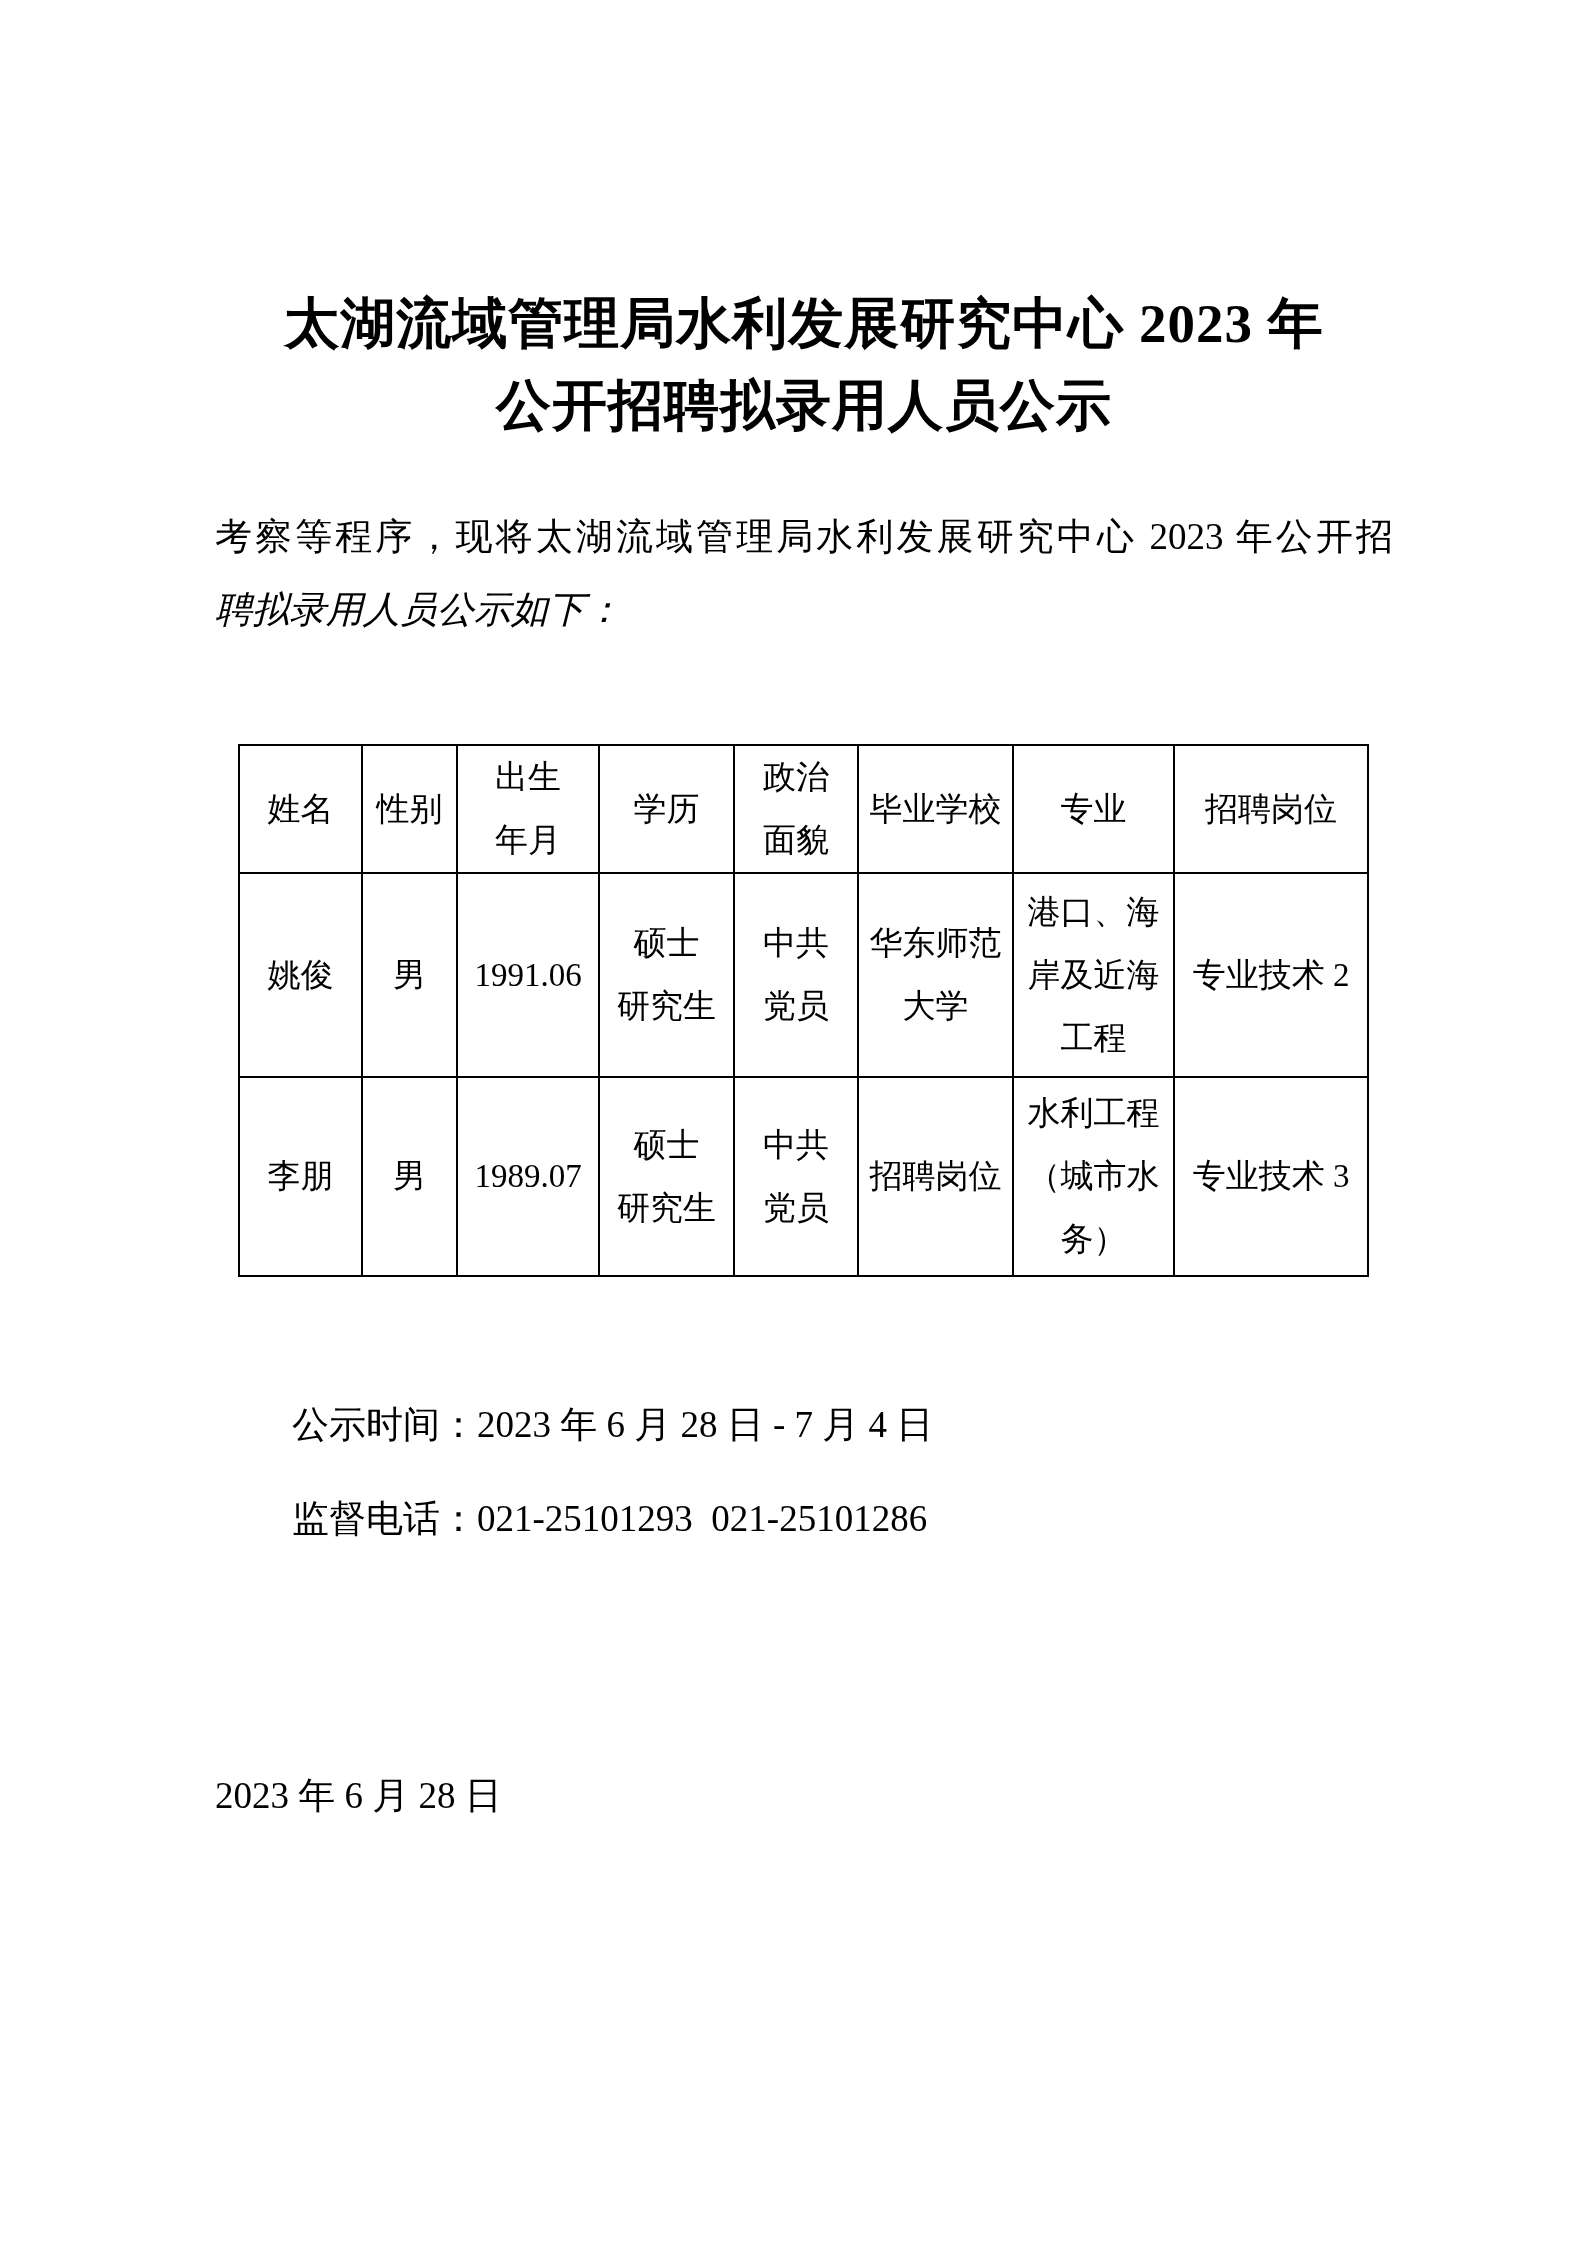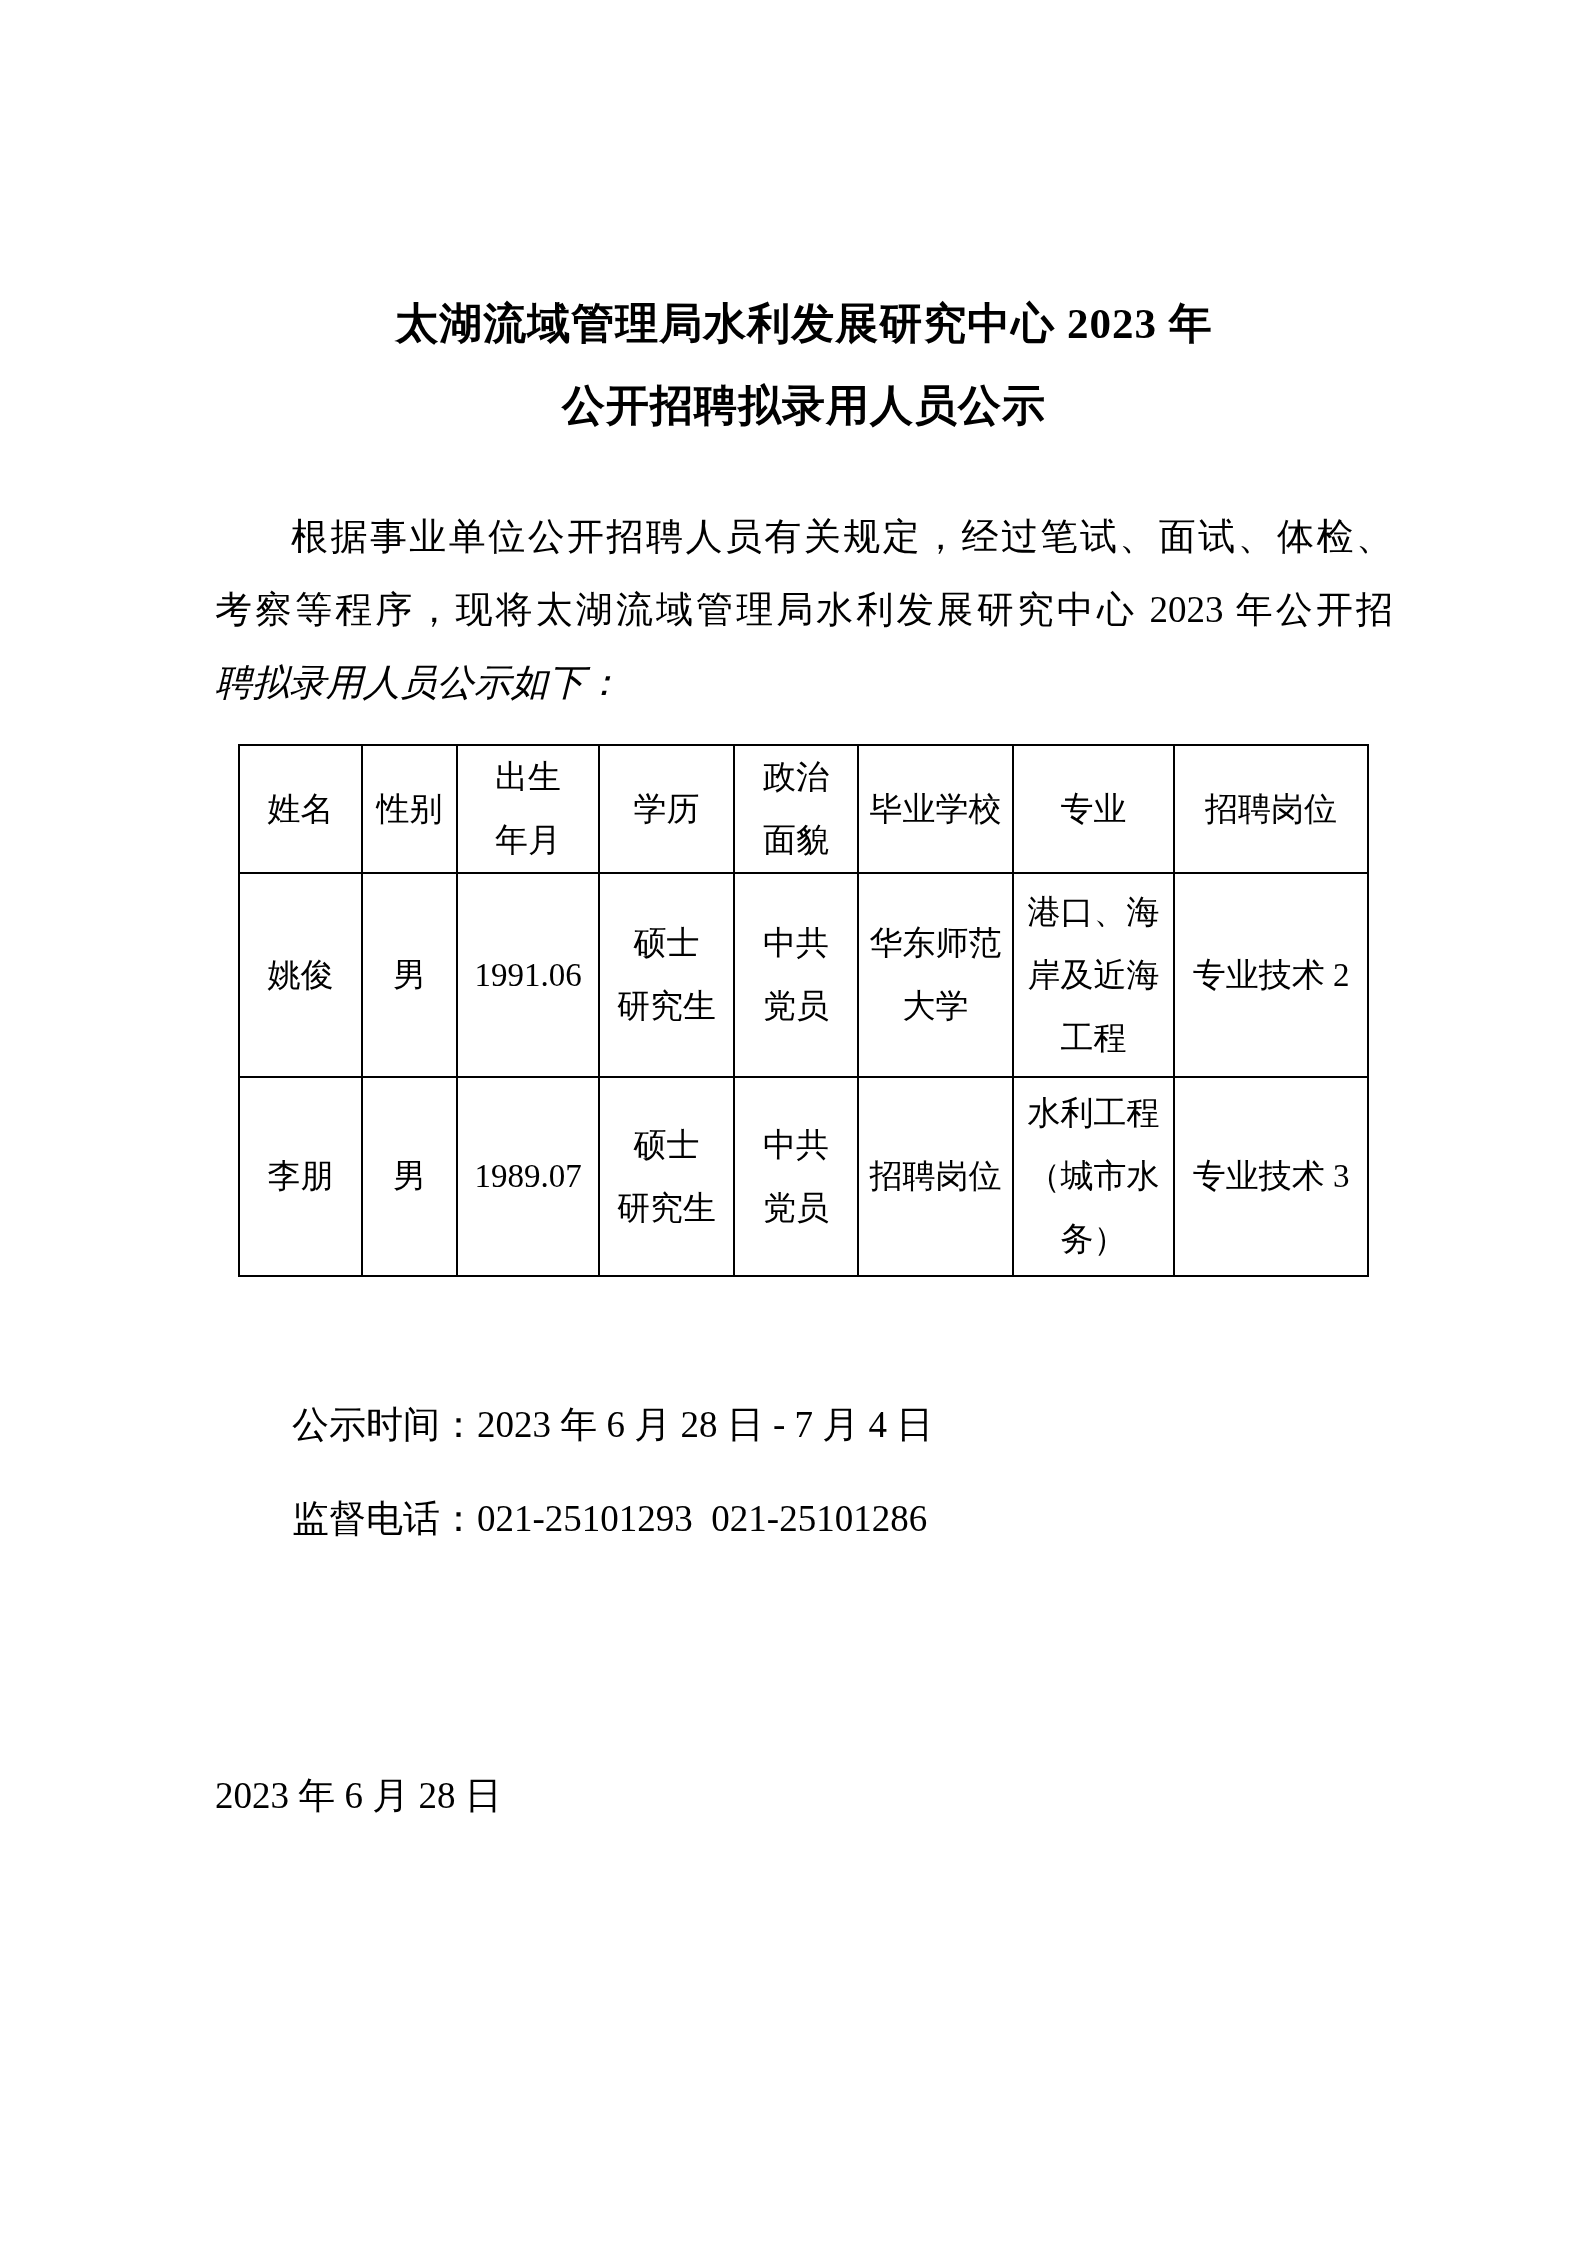--- a/index.html
+++ b/index.html
@@ -15,21 +15,21 @@
     font-family: "Liberation Serif", "DejaVu Serif", serif;
     overflow: hidden;
   }
   .doc-title {
     position: absolute;
     top: 283px;
     left: 215px;
     width: 1178px;
     text-align: center;
     font-weight: bold;
-    font-size: 43px;
+    font-size: 55px;
     line-height: 82px;
     letter-spacing: 1px;
   }
   .paragraph {
     position: absolute;
     top: 500px;
     left: 215px;
     width: 1178px;
     font-size: 37px;
     line-height: 73px;
@@ -92,21 +92,20 @@
 </style>
 </head>
 <body>
 
 <div class="doc-title">
   <div>太湖流域管理局水利发展研究中心 2023 年</div>
   <div>公开招聘拟录用人员公示</div>
 </div>
 
 <div class="paragraph">
-  <div class="para-line first-line">根据事业单位公开招聘人员有关规定，经过笔试、面试、体检、</div>
   <div class="para-line">考察等程序，现将太湖流域管理局水利发展研究中心 2023 年公开招</div>
   <div class="para-line last-line">聘拟录用人员公示如下：</div>
 </div>
 
 <table class="roster">
   <colgroup>
     <col style="width:123px">
     <col style="width:95px">
     <col style="width:142px">
     <col style="width:135px">

